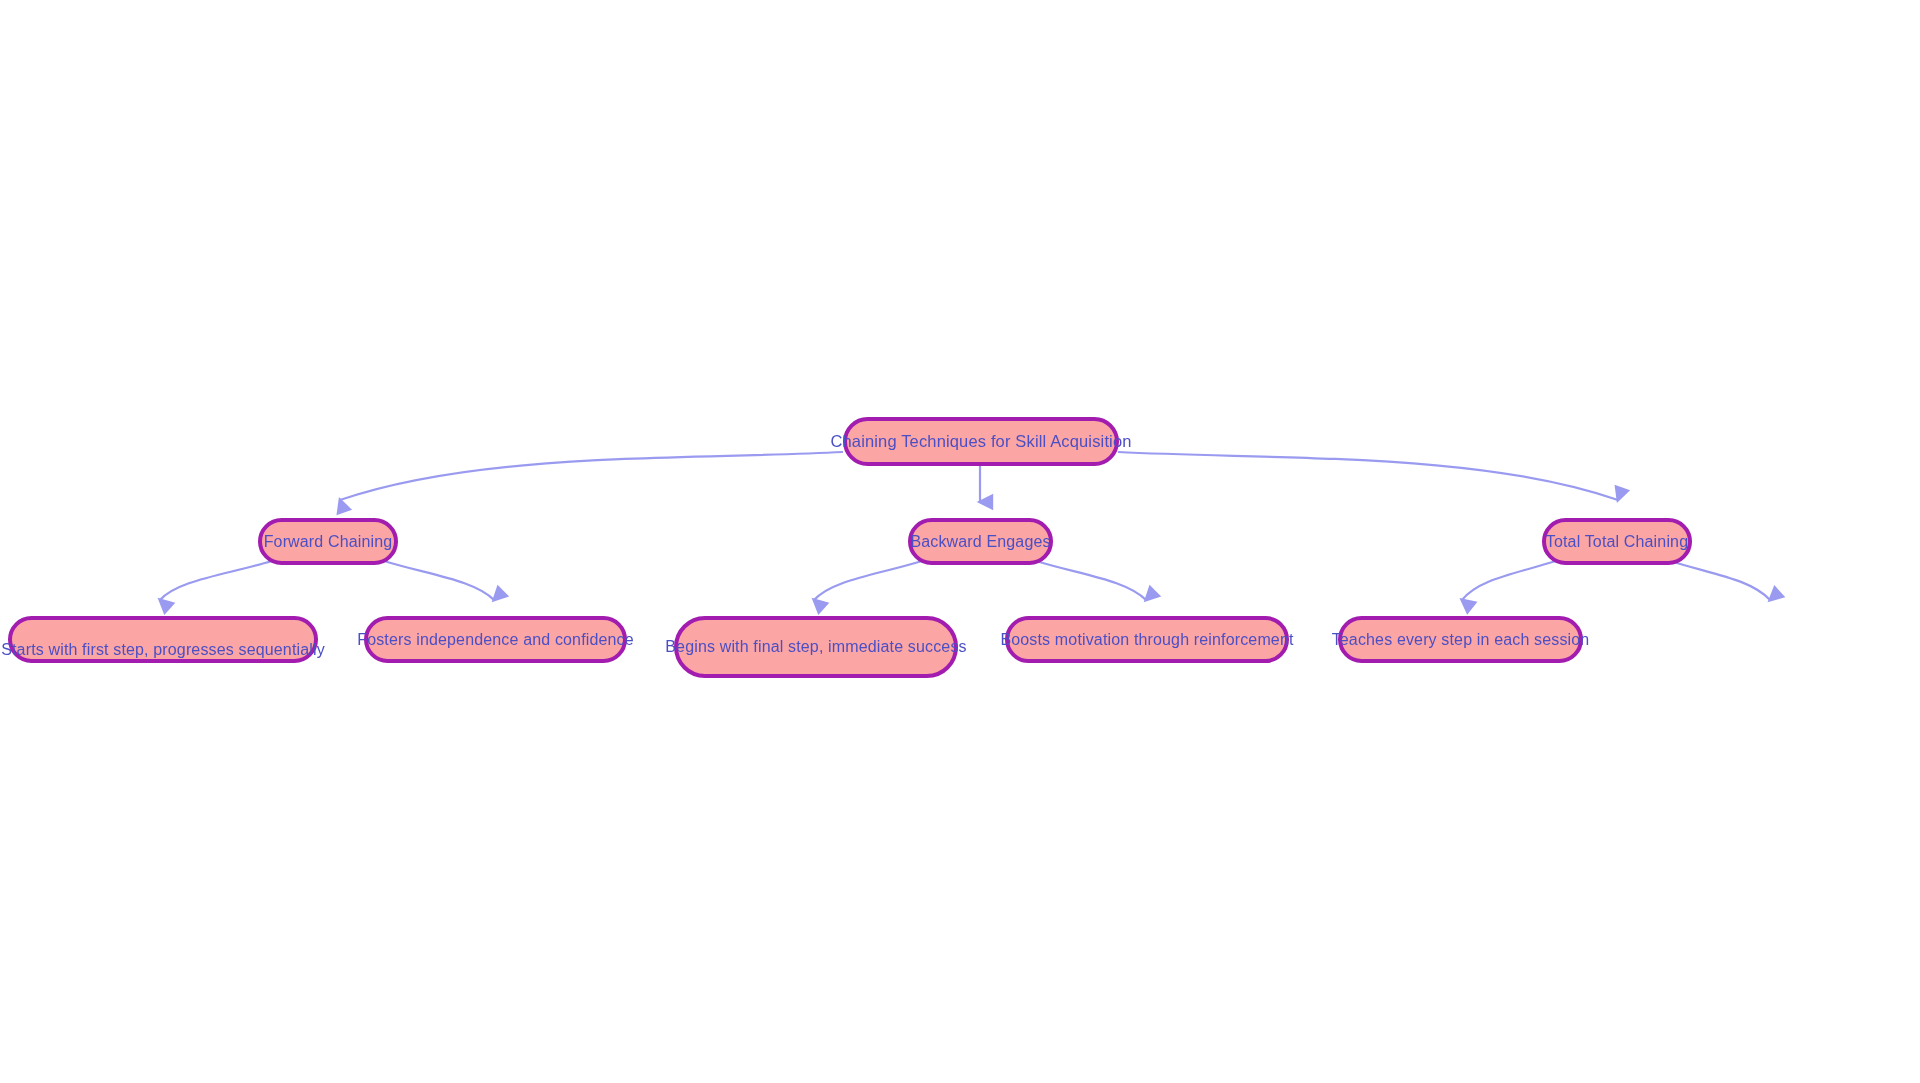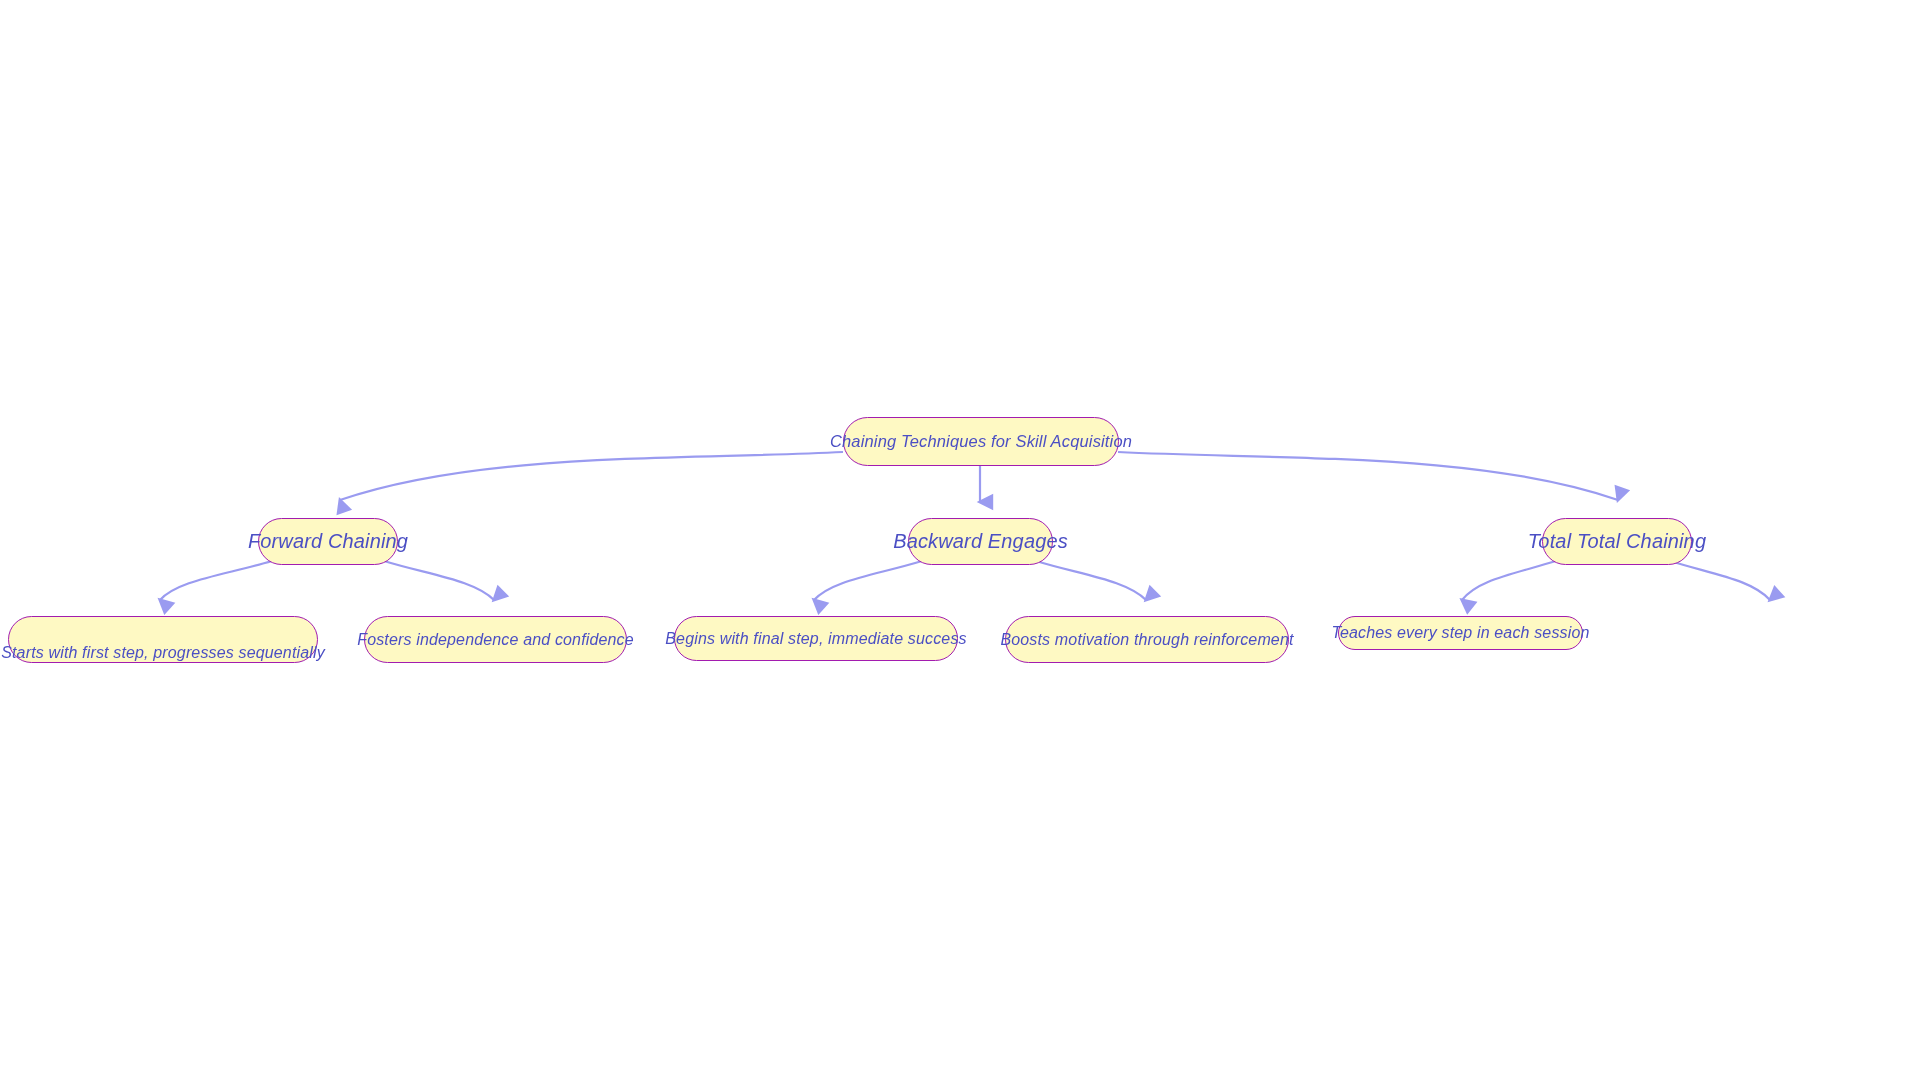--- a/index.html
+++ b/index.html
@@ -19,37 +19,36 @@
     position: absolute;
     left: 0;
     top: 0;
     width: 1920px;
     height: 1083px;
     pointer-events: none;
   }
   .node {
     position: absolute;
     box-sizing: border-box;
-    background: #fef9c3;
-    border: 1px solid #a21caf;
+    background: #fca5a5;
+    border: 4px solid #a21caf;
     border-radius: 999px;
     color: #4b4fc4;
     display: flex;
     align-items: center;
     justify-content: center;
     text-align: center;
     white-space: nowrap;
     letter-spacing: 0.15px;
-    font-style: italic;
   }
   .node-root {
     font-size: 16.5px;
   }
   .node-branch {
-    font-size: 20px;
+    font-size: 16px;
   }
   .node-leaf {
     font-size: 16px;
   }
   .node-label {
     display: block;
     padding: 0 4px;
   }
 </style>
 </head>
@@ -100,26 +99,26 @@
   </div>
 
   <div class="node node-leaf" style="left:8px; top:616px; width:310px; height:47px;align-items:flex-end;">
     <span class="node-label">Starts with first step, progresses sequentially</span>
   </div>
 
   <div class="node node-leaf" style="left:364px; top:616px; width:263px; height:47px;">
     <span class="node-label">Fosters independence and confidence</span>
   </div>
 
-  <div class="node node-leaf" style="left:674px; top:616px; width:284px; height:45px;">
+  <div class="node node-leaf" style="left:674px; top:616px; width:284px; height:62px;">
     <span class="node-label">Begins with final step, immediate success</span>
   </div>
 
   <div class="node node-leaf" style="left:1005px; top:616px; width:284px; height:47px;text-align:right;">
     <span class="node-label">Boosts motivation through reinforcement</span>
   </div>
 
-  <div class="node node-leaf" style="left:1338px; top:616px; width:245px; height:34px;">
+  <div class="node node-leaf" style="left:1338px; top:616px; width:245px; height:47px;">
     <span class="node-label">Teaches every step in each session</span>
   </div>
 
 
 </div>
 
 </body></html>

